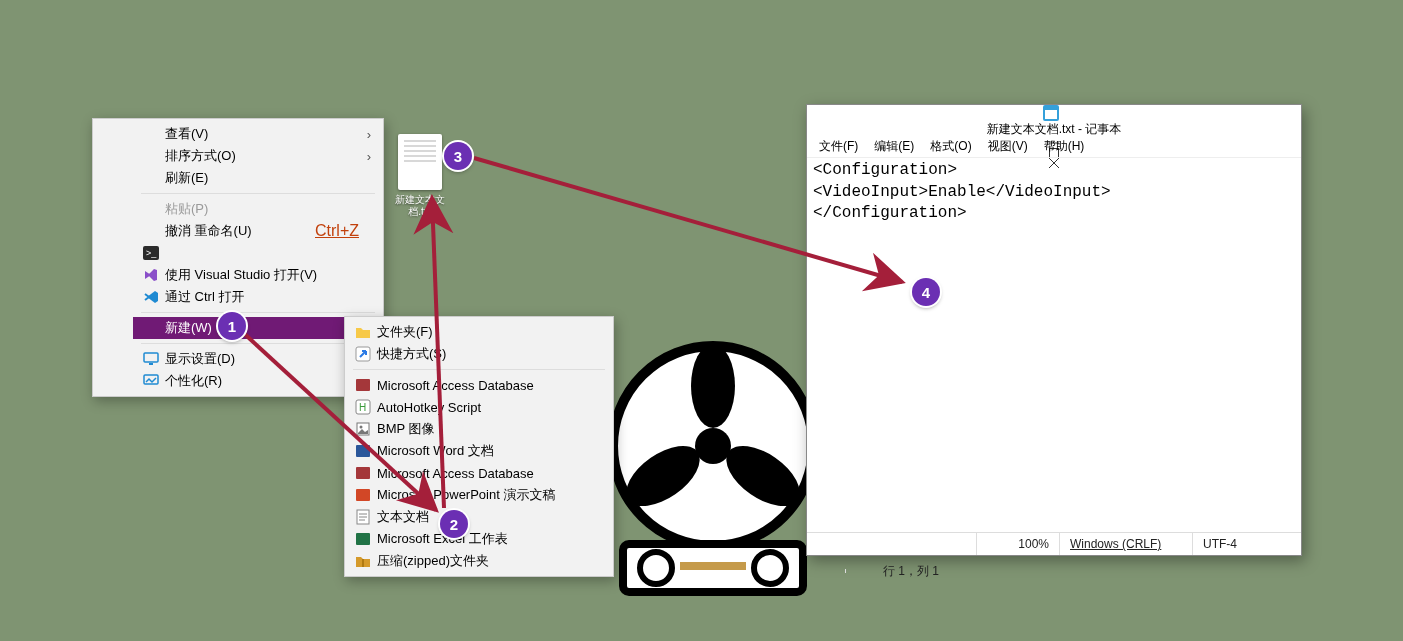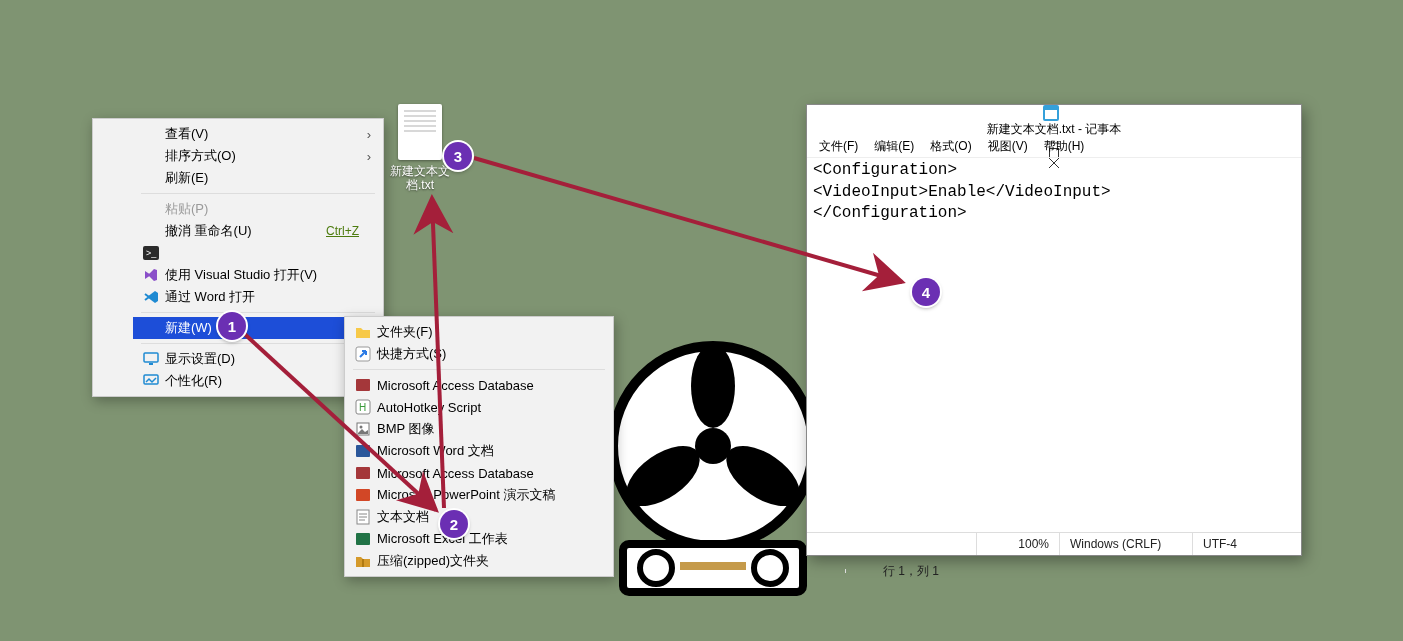--- a/index.html
+++ b/index.html
@@ -1,27 +1,27 @@
 <!DOCTYPE html>
 <html><head>
 <meta charset="utf-8">
 <style>
   html,body{margin:0;padding:0;width:1403px;height:641px;background:#7f9472;font-family:"Microsoft YaHei","Segoe UI",Arial,sans-serif;font-size:13px;color:#000;overflow:hidden;}
   .abs{position:absolute;}
   .context-menu{background:#f2f2f2;border:1px solid #ccc;box-shadow:2px 4px 12px rgba(0,0,0,.3);padding:4px 0;}
   .cm-item{display:flex;align-items:center;height:22px;padding:0 8px;cursor:default;}
   .cm-item .ic{width:20px;display:flex;justify-content:center;align-items:center;}
   .cm-item .lbl{flex:1;padding-left:4px;}
-  .cm-item .kb{color:#4d7c0f;font-size:12px;padding-right:4px;text-decoration:underline;}
+  .cm-item .kb{color:#c2410c;font-size:16px;padding-right:4px;text-decoration:underline;}
   .cm-item .arrow{width:12px;text-align:center;color:#555;}
   .cm-sep{height:1px;background:#ddd;margin:4px 8px;}
   .cm-disabled{color:#9a9a9a;}
-  .cm-hl{background:#1d4ed8;color:#fff;}
+  .cm-hl{background:#701a75;color:#fff;}
   .cm-hl .arrow{color:#fff;}
-  .file-icon{width:60px;text-align:center;color:#fff;font-size:12px;}
+  .file-icon{width:60px;text-align:center;color:#fff;font-size:10px;margin-top:30px;}
   .file-icon .page{width:44px;height:56px;background:#fff;margin:0 auto 4px;border-radius:2px;box-shadow:0 1px 3px rgba(0,0,0,.4);position:relative;}
   .file-icon .page::before{content:"";position:absolute;top:6px;left:6px;right:6px;height:2px;background:#d8d8d8;box-shadow:0 5px 0 #d8d8d8,0 10px 0 #d8d8d8,0 15px 0 #d8d8d8,0 20px 0 #d8d8d8;}
   .notepad{background:#fff;border:1px solid #888;box-shadow:3px 5px 14px rgba(0,0,0,.35);display:flex;flex-direction:column;}
   .np-title{height:30px;display:flex;align-items:center;padding:0 6px;font-size:12px;flex-direction:column;}
   .np-title .ticon{width:16px;height:16px;margin-right:6px;display:flex;align-items:center;justify-content:center;}
   .np-title .t{flex:1;}
   .np-btn{width:44px;height:28px;display:flex;align-items:center;justify-content:center;color:#333;}
   .np-menu{height:22px;display:flex;align-items:center;padding:0 4px;font-size:12px;border-bottom:1px solid #eee;}
   .np-menu span{padding:0 8px;}
   .np-body{flex:1;padding:2px 6px;font-family:Consolas,"Courier New",monospace;font-size:16px;line-height:1.35;white-space:pre;overflow:hidden;}
@@ -98,21 +98,21 @@
       <span class="lbl">使用 Visual Studio 打开(V)</span>
       <span class="arrow"></span>
     </div>
     <div class="cm-item">
       <span class="ic">
         <svg width="16" height="16">
           <path d="M12 2 L15 4 V12 L12 14 L4 8 Z" fill="#1f8ad2"></path>
           <path d="M2 5 L6 8 L2 11" stroke="#1f8ad2" stroke-width="2" fill="none"></path>
         </svg>
       </span>
-      <span class="lbl">通过 Word 打开</span>
+      <span class="lbl">通过 Ctrl 打开</span>
       <span class="arrow"></span>
     </div>
     <div class="cm-sep"></div>
     <div class="cm-item cm-hl">
       <span class="ic"></span>
       <span class="lbl">新建(W)</span>
       <span class="arrow">›</span>
     </div>
     <div class="cm-sep"></div>
     <div class="cm-item">
@@ -281,21 +281,21 @@
       <span>视图(V)</span>
       <span>帮助(H)</span>
     </div>
   <div class="np-body">&lt;Configuration&gt;
 &lt;VideoInput&gt;Enable&lt;/VideoInput&gt;
 &lt;/Configuration&gt;</div>
   <div class="np-status">
     <div style="flex:1;border-left:none;"></div>
     <div style="width:110px;justify-content:center;margin-top:36px;">行 1，列 1</div>
     <div style="width:62px;justify-content:flex-end;">100%</div>
-    <div style="width:112px;">Windows (CRLF)</div>
+    <div style="width:112px;text-decoration:underline;">Windows (CRLF)</div>
     <div style="width:88px;">UTF-4</div>
   </div>
 </div>
 
 <svg class="arrowline" style="left:0;top:0;" width="1403" height="641">
   <defs>
     <marker id="ah" markerWidth="12" markerHeight="12" refX="9" refY="5" orient="auto">
       <path d="M0,0 L10,5 L0,10 L3,5 Z" fill="#a41f3a"></path>
     </marker>
   </defs>

